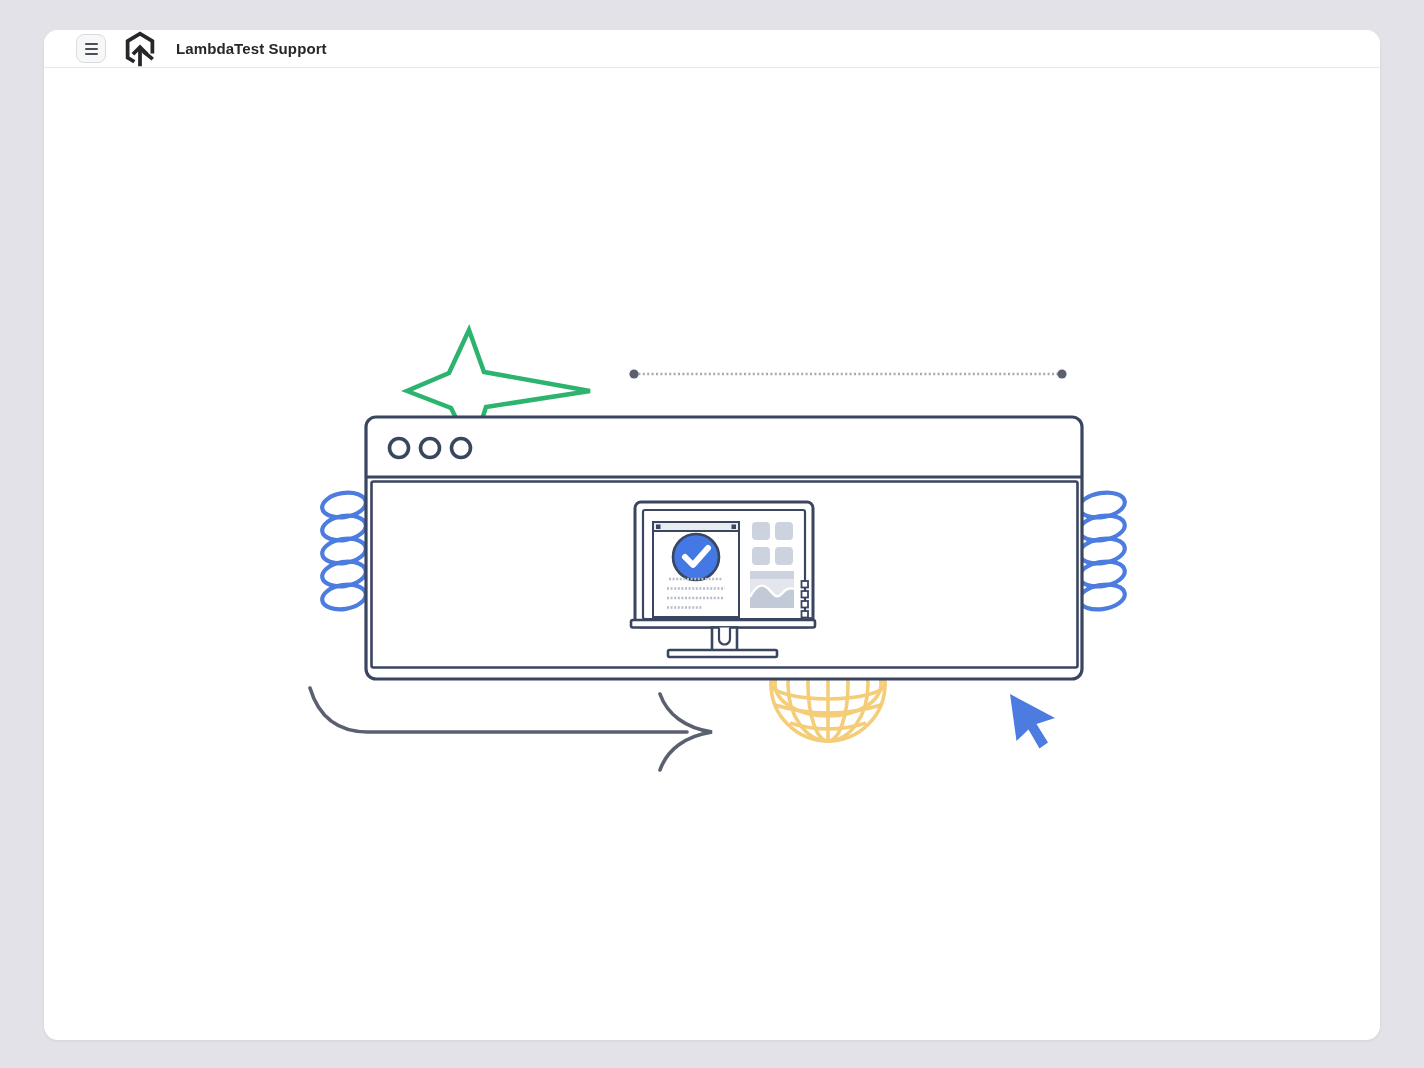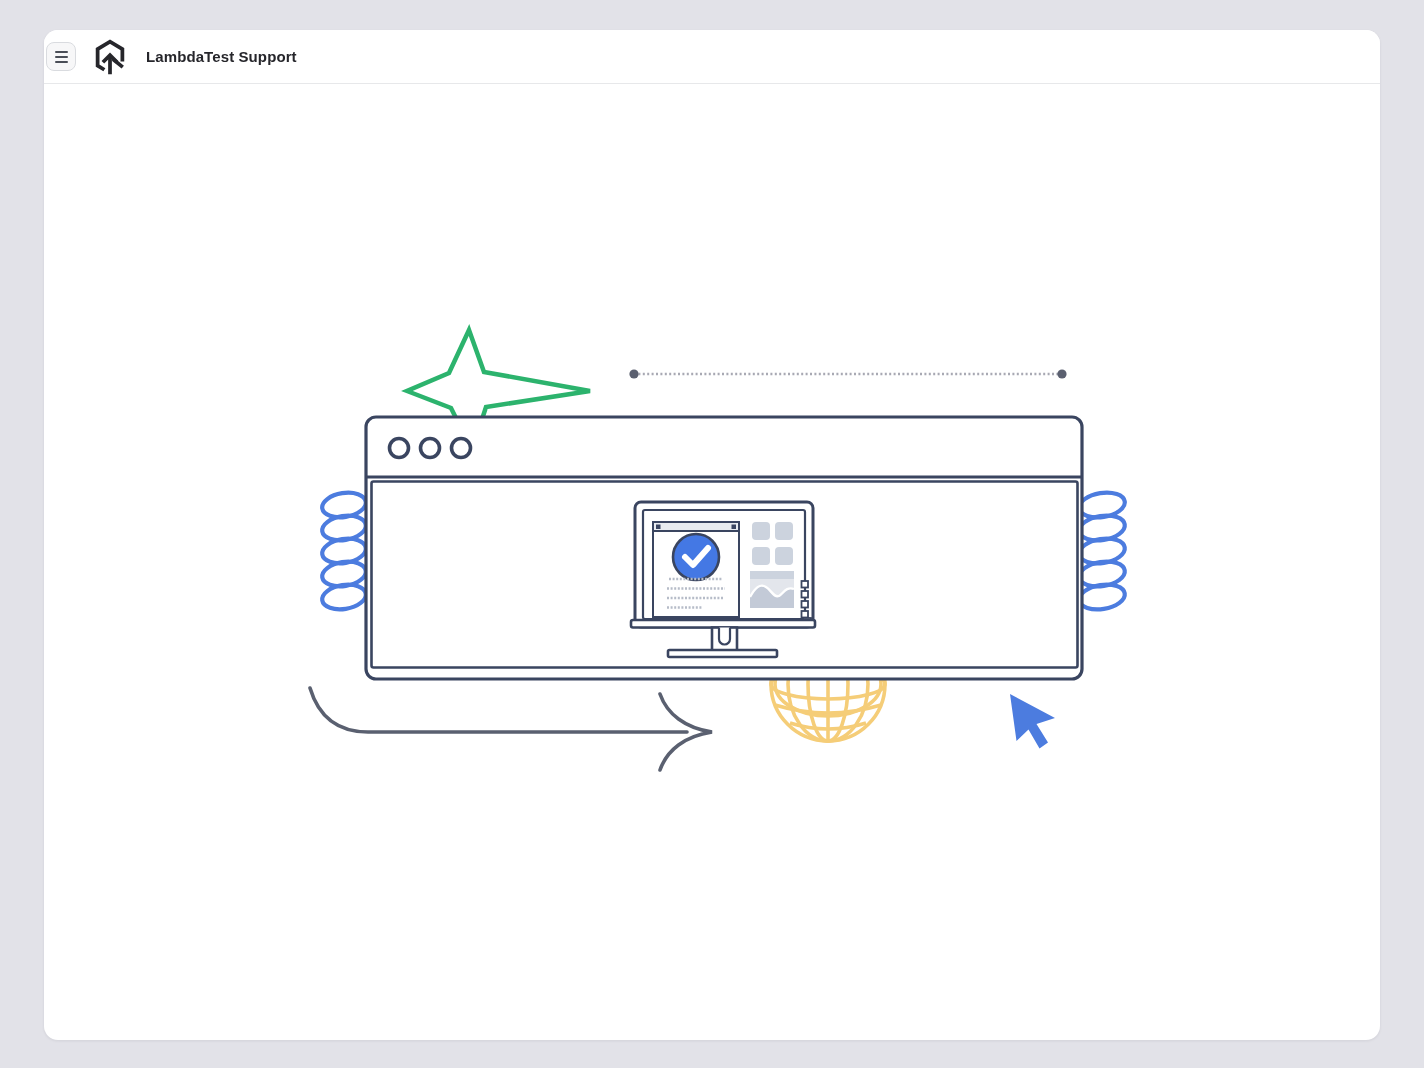--- a/index.html
+++ b/index.html
@@ -10,25 +10,25 @@
     overflow:hidden;
   }
   .app-card {
     position:absolute; left:44px; top:30px;
     width:1336px; height:1010px;
     background:#fff; border-radius:14px;
     box-shadow:0 1px 3px rgba(20,20,40,.08);
     overflow:hidden;
   }
   .app-header {
-    position:absolute; left:0; top:0; right:0; height:54px;
+    position:absolute; left:0; top:0; right:0; height:38px;
     background:#fff;
     border-bottom:1px solid var(--c-header_border, #E7E8EA);
     display:flex; align-items:center;
-    padding-left:2px;
+    padding-left:32px;
     z-index:5;
   }
   .menu-btn {
     width:30px; height:29px;
     background: var(--c-button_bg, #F7F7F8);
     border:1px solid var(--c-card_border, #D9DBDF);
     border-radius:8px;
     display:flex; flex-direction:column; justify-content:center; align-items:center; gap:3px;
     cursor:pointer;
   }

